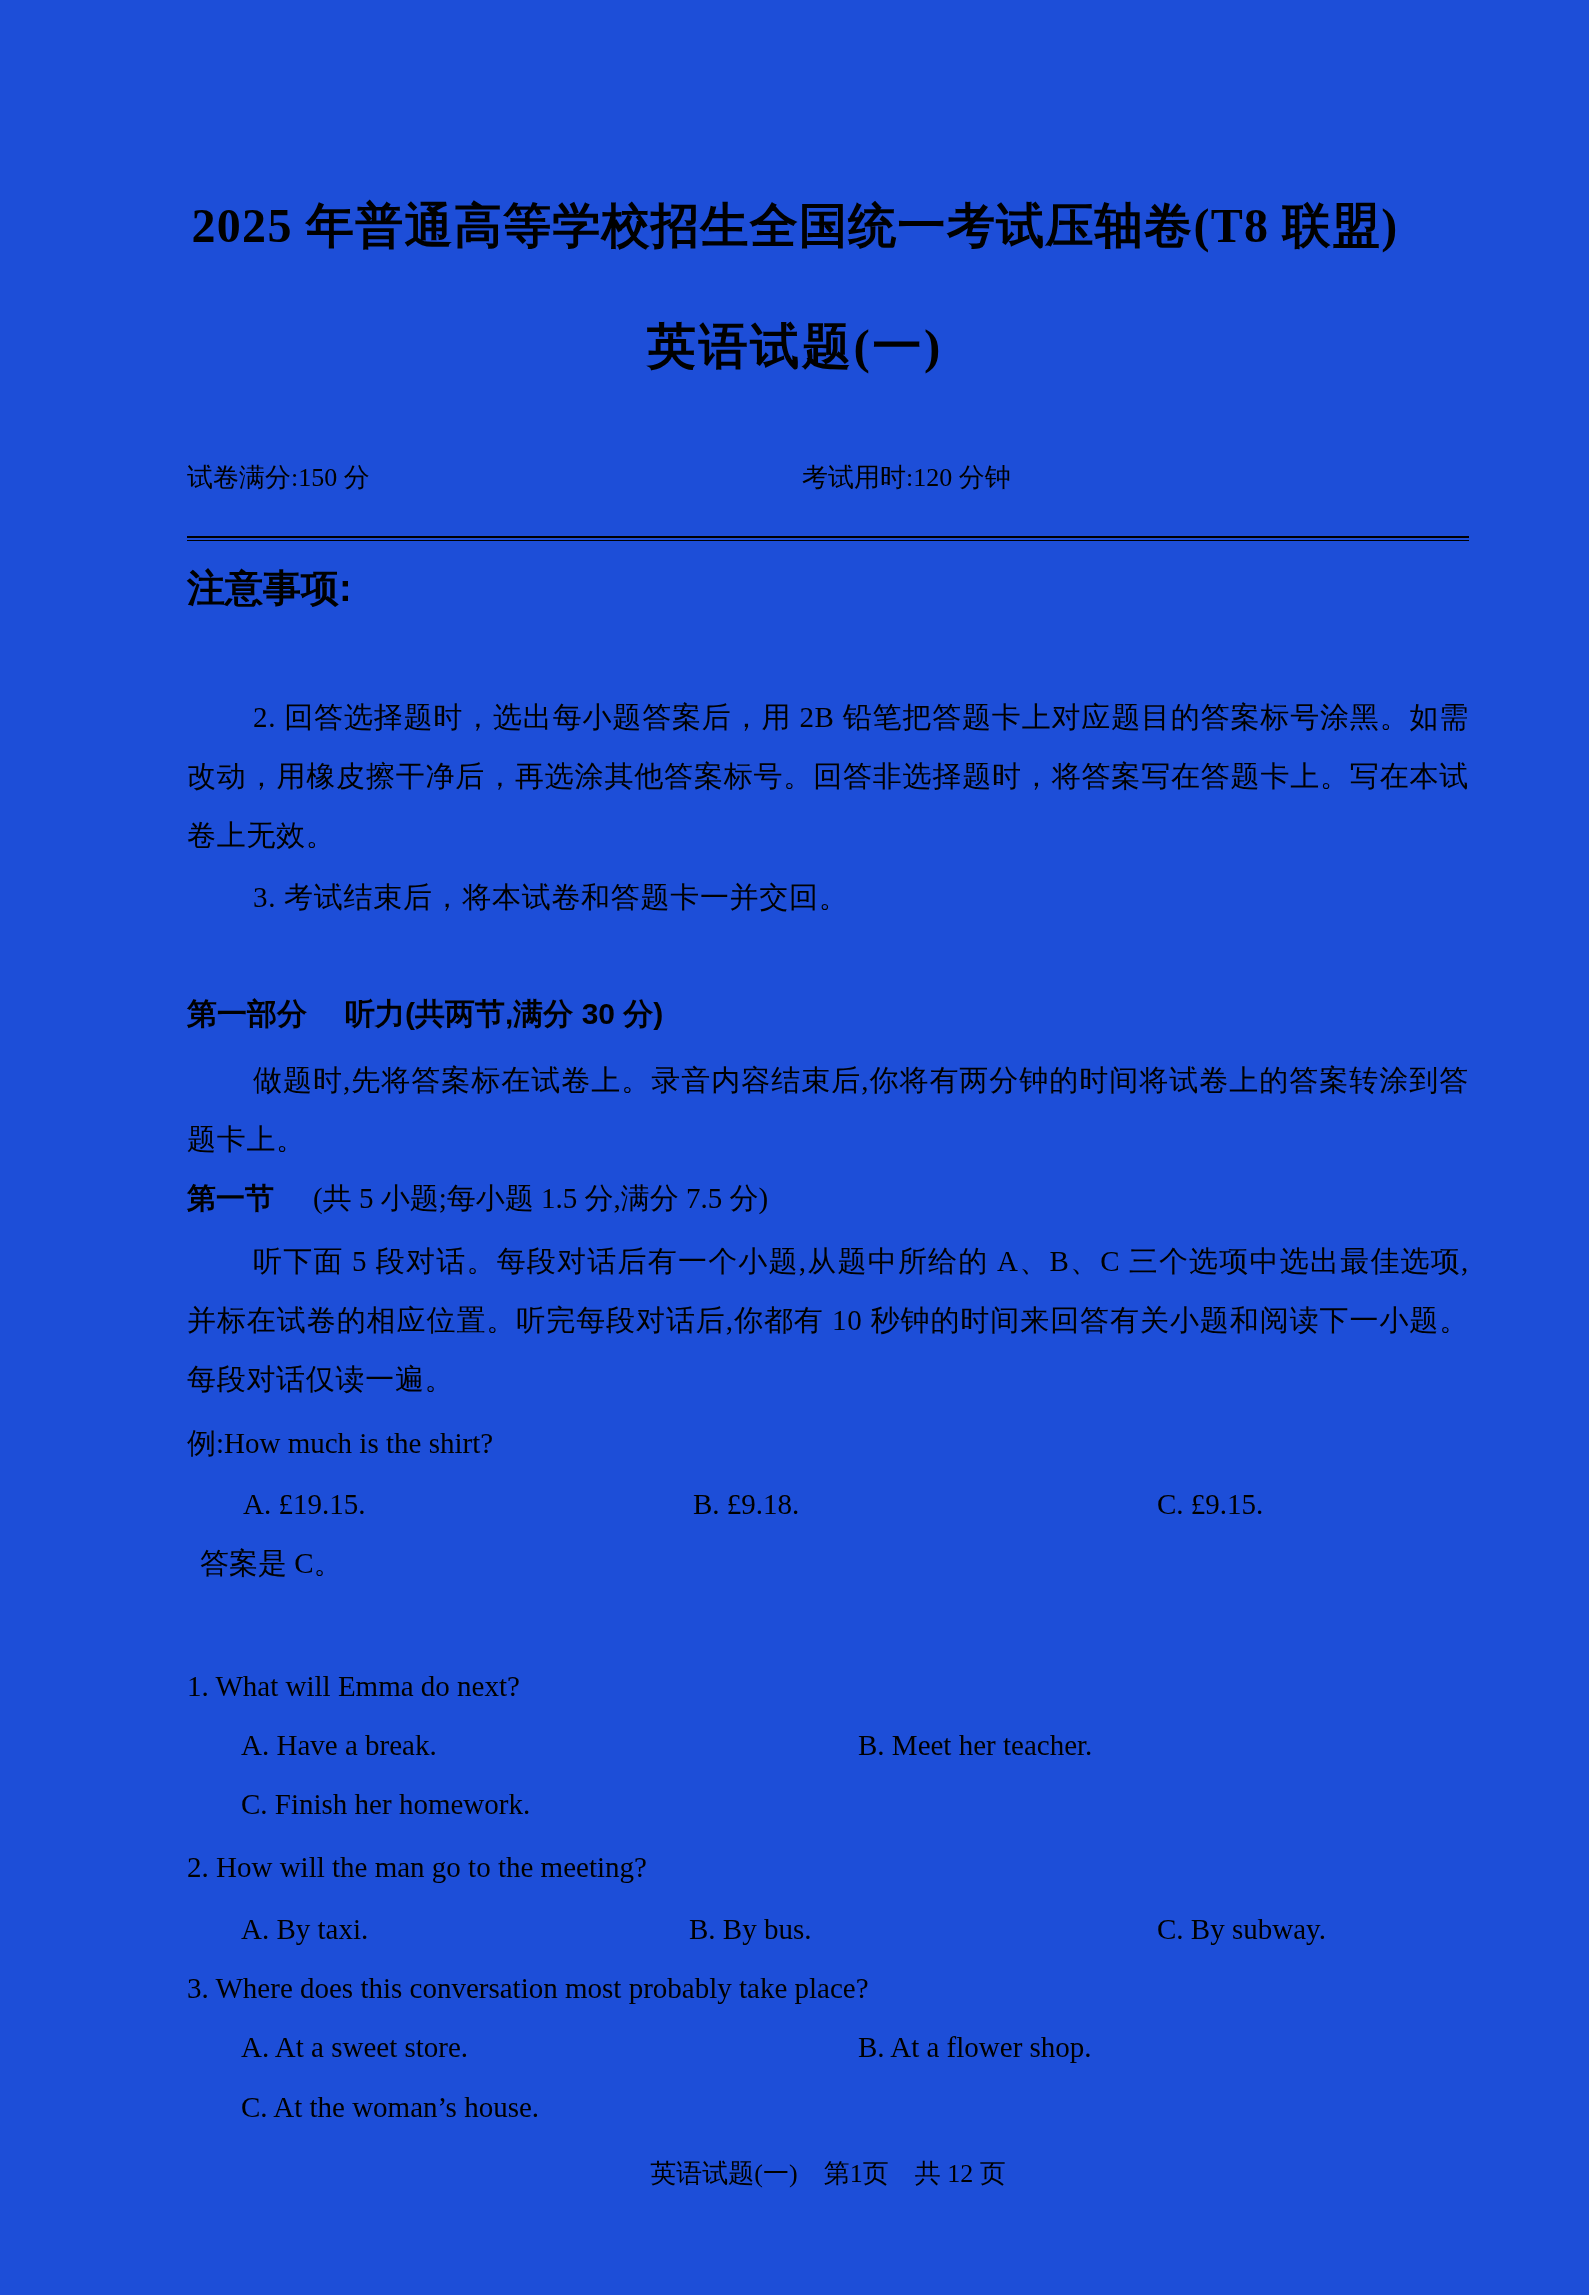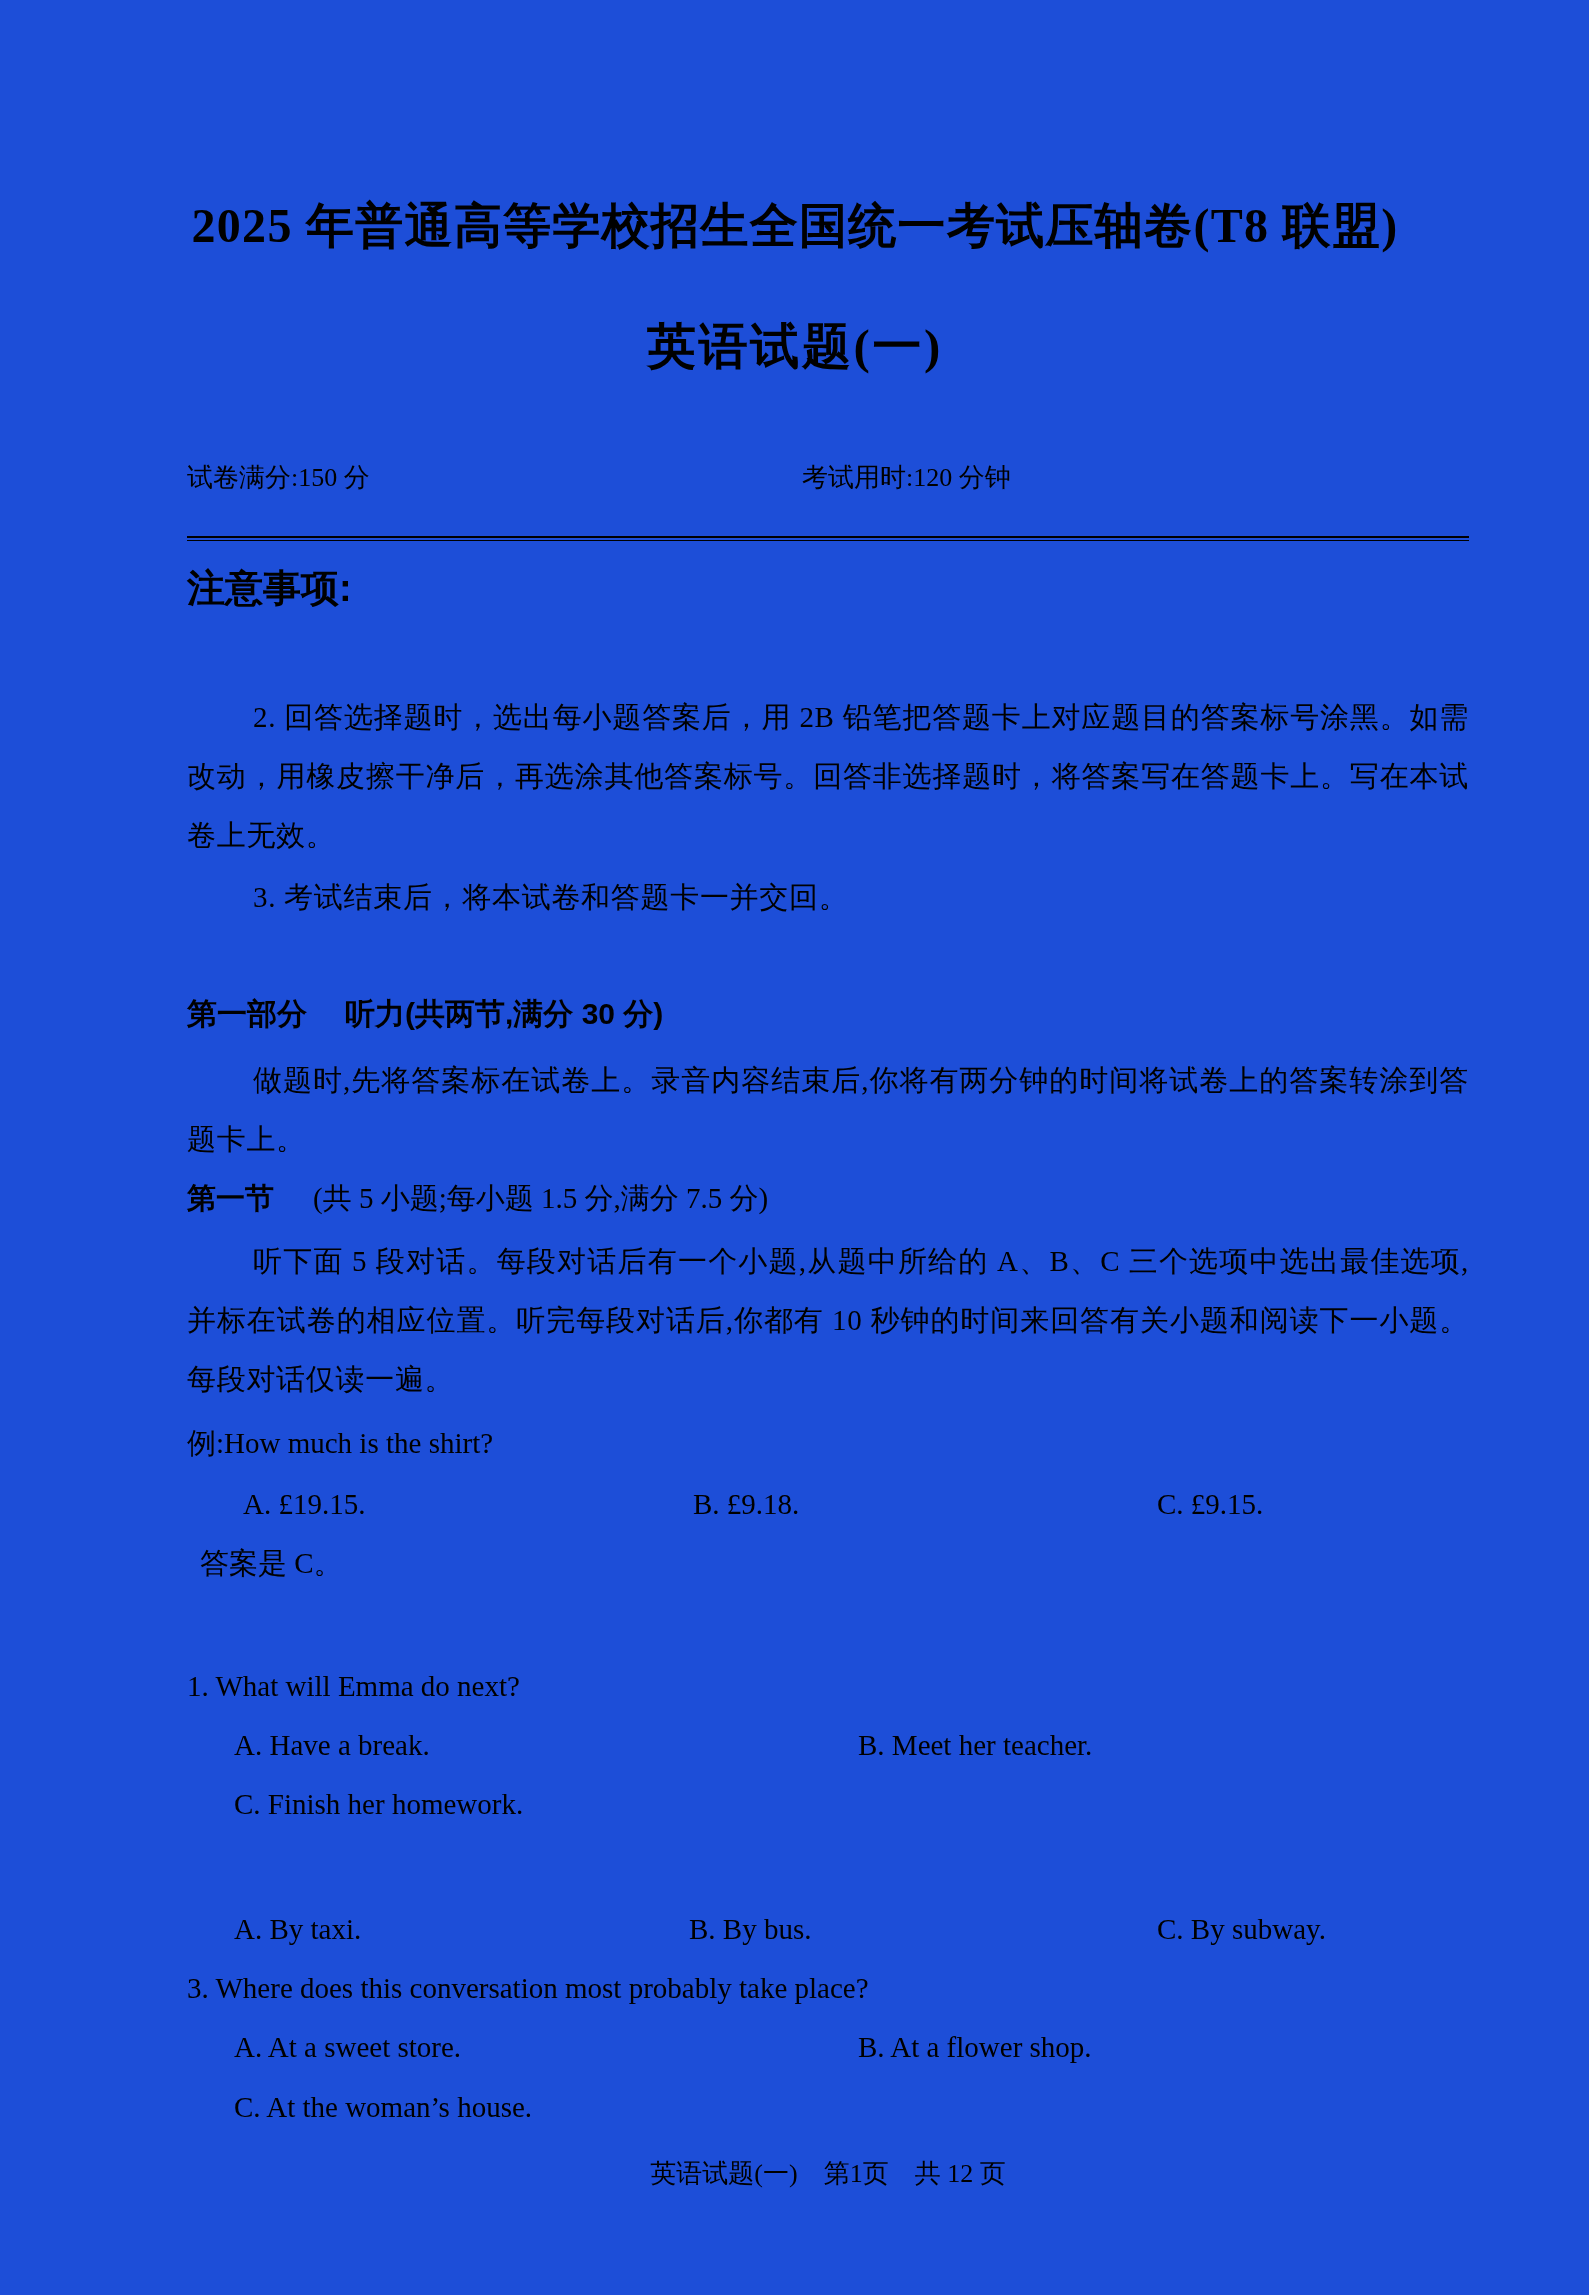--- a/index.html
+++ b/index.html
@@ -54,21 +54,21 @@
   .answer-note{top:1534px;left:13px;}
   .q1-prompt{top:1657px;left:0;}
   .q1-row1{top:1716px;}
   .q1-row2{top:1775px;}
   .q2-prompt{top:1838px;left:0;}
   .q2-row{top:1900px;}
   .q3-prompt{top:1959px;left:0;}
   .q3-row1{top:2018px;}
   .q3-row2{top:2078px;}
   .opt{position:absolute;top:0;white-space:nowrap;}
-  .colA{left:47px;}
+  .colA{left:54px;}
   .colA-ex{left:56px;}
   .colB3{left:502px;}
   .colC3{left:970px;}
   .colB2{left:671px;}
   .footer{
     top:2155px;left:0;width:100%;
     text-align:center;font-size:26px;line-height:37px;white-space:nowrap;
   }
 </style>
 </head>
@@ -117,20 +117,21 @@
 
     <div class="line q1-prompt">1. What will Emma do next?</div>
     <div class="line q1-row1" style="left:0;width:1282px;">
       <span class="opt colA">A. Have a break.</span>
       <span class="opt colB2">B. Meet her teacher.</span>
     </div>
     <div class="line q1-row2" style="left:0;width:1282px;">
       <span class="opt colA">C. Finish her homework.</span>
     </div>
 
+    <div class="line q2-prompt">2. How will the man go to the meeting?</div>
     <div class="line q2-row" style="left:0;width:1282px;">
       <span class="opt colA">A. By taxi.</span>
       <span class="opt colB3">B. By bus.</span>
       <span class="opt colC3">C. By subway.</span>
     </div>
 
     <div class="line q3-prompt">3. Where does this conversation most probably take place?</div>
     <div class="line q3-row1" style="left:0;width:1282px;">
       <span class="opt colA">A. At a sweet store.</span>
       <span class="opt colB2">B. At a flower shop.</span>

